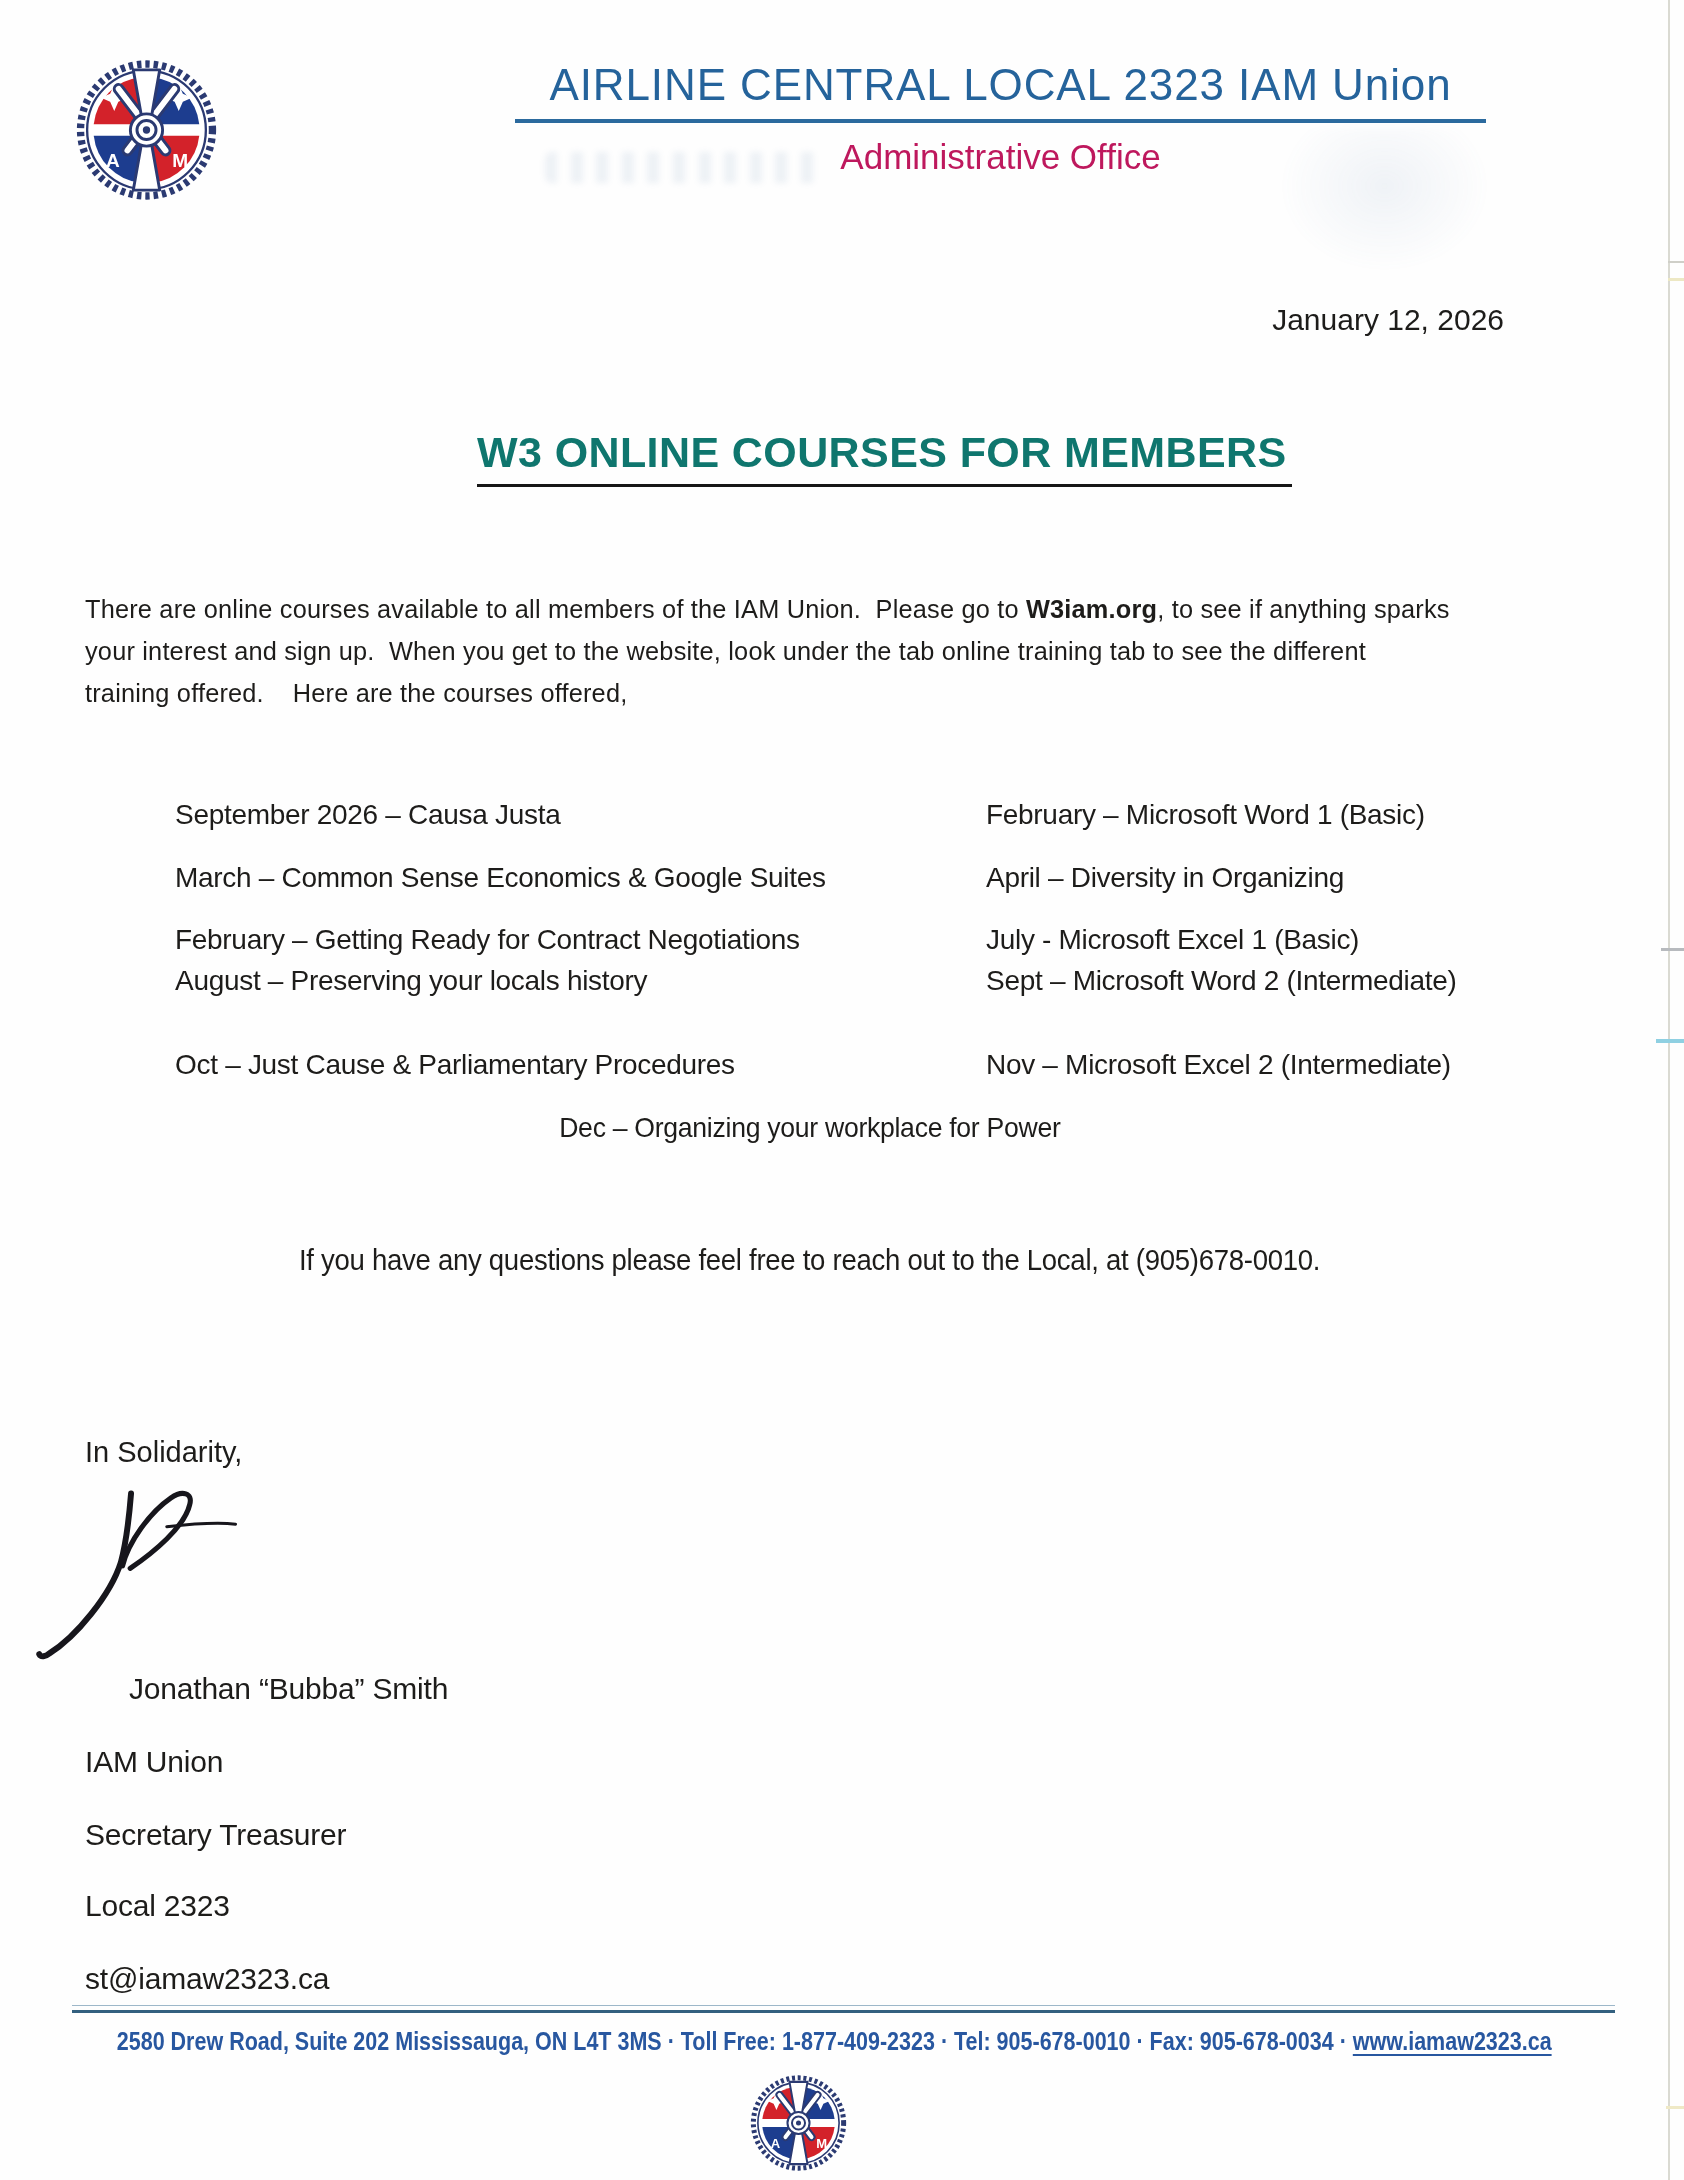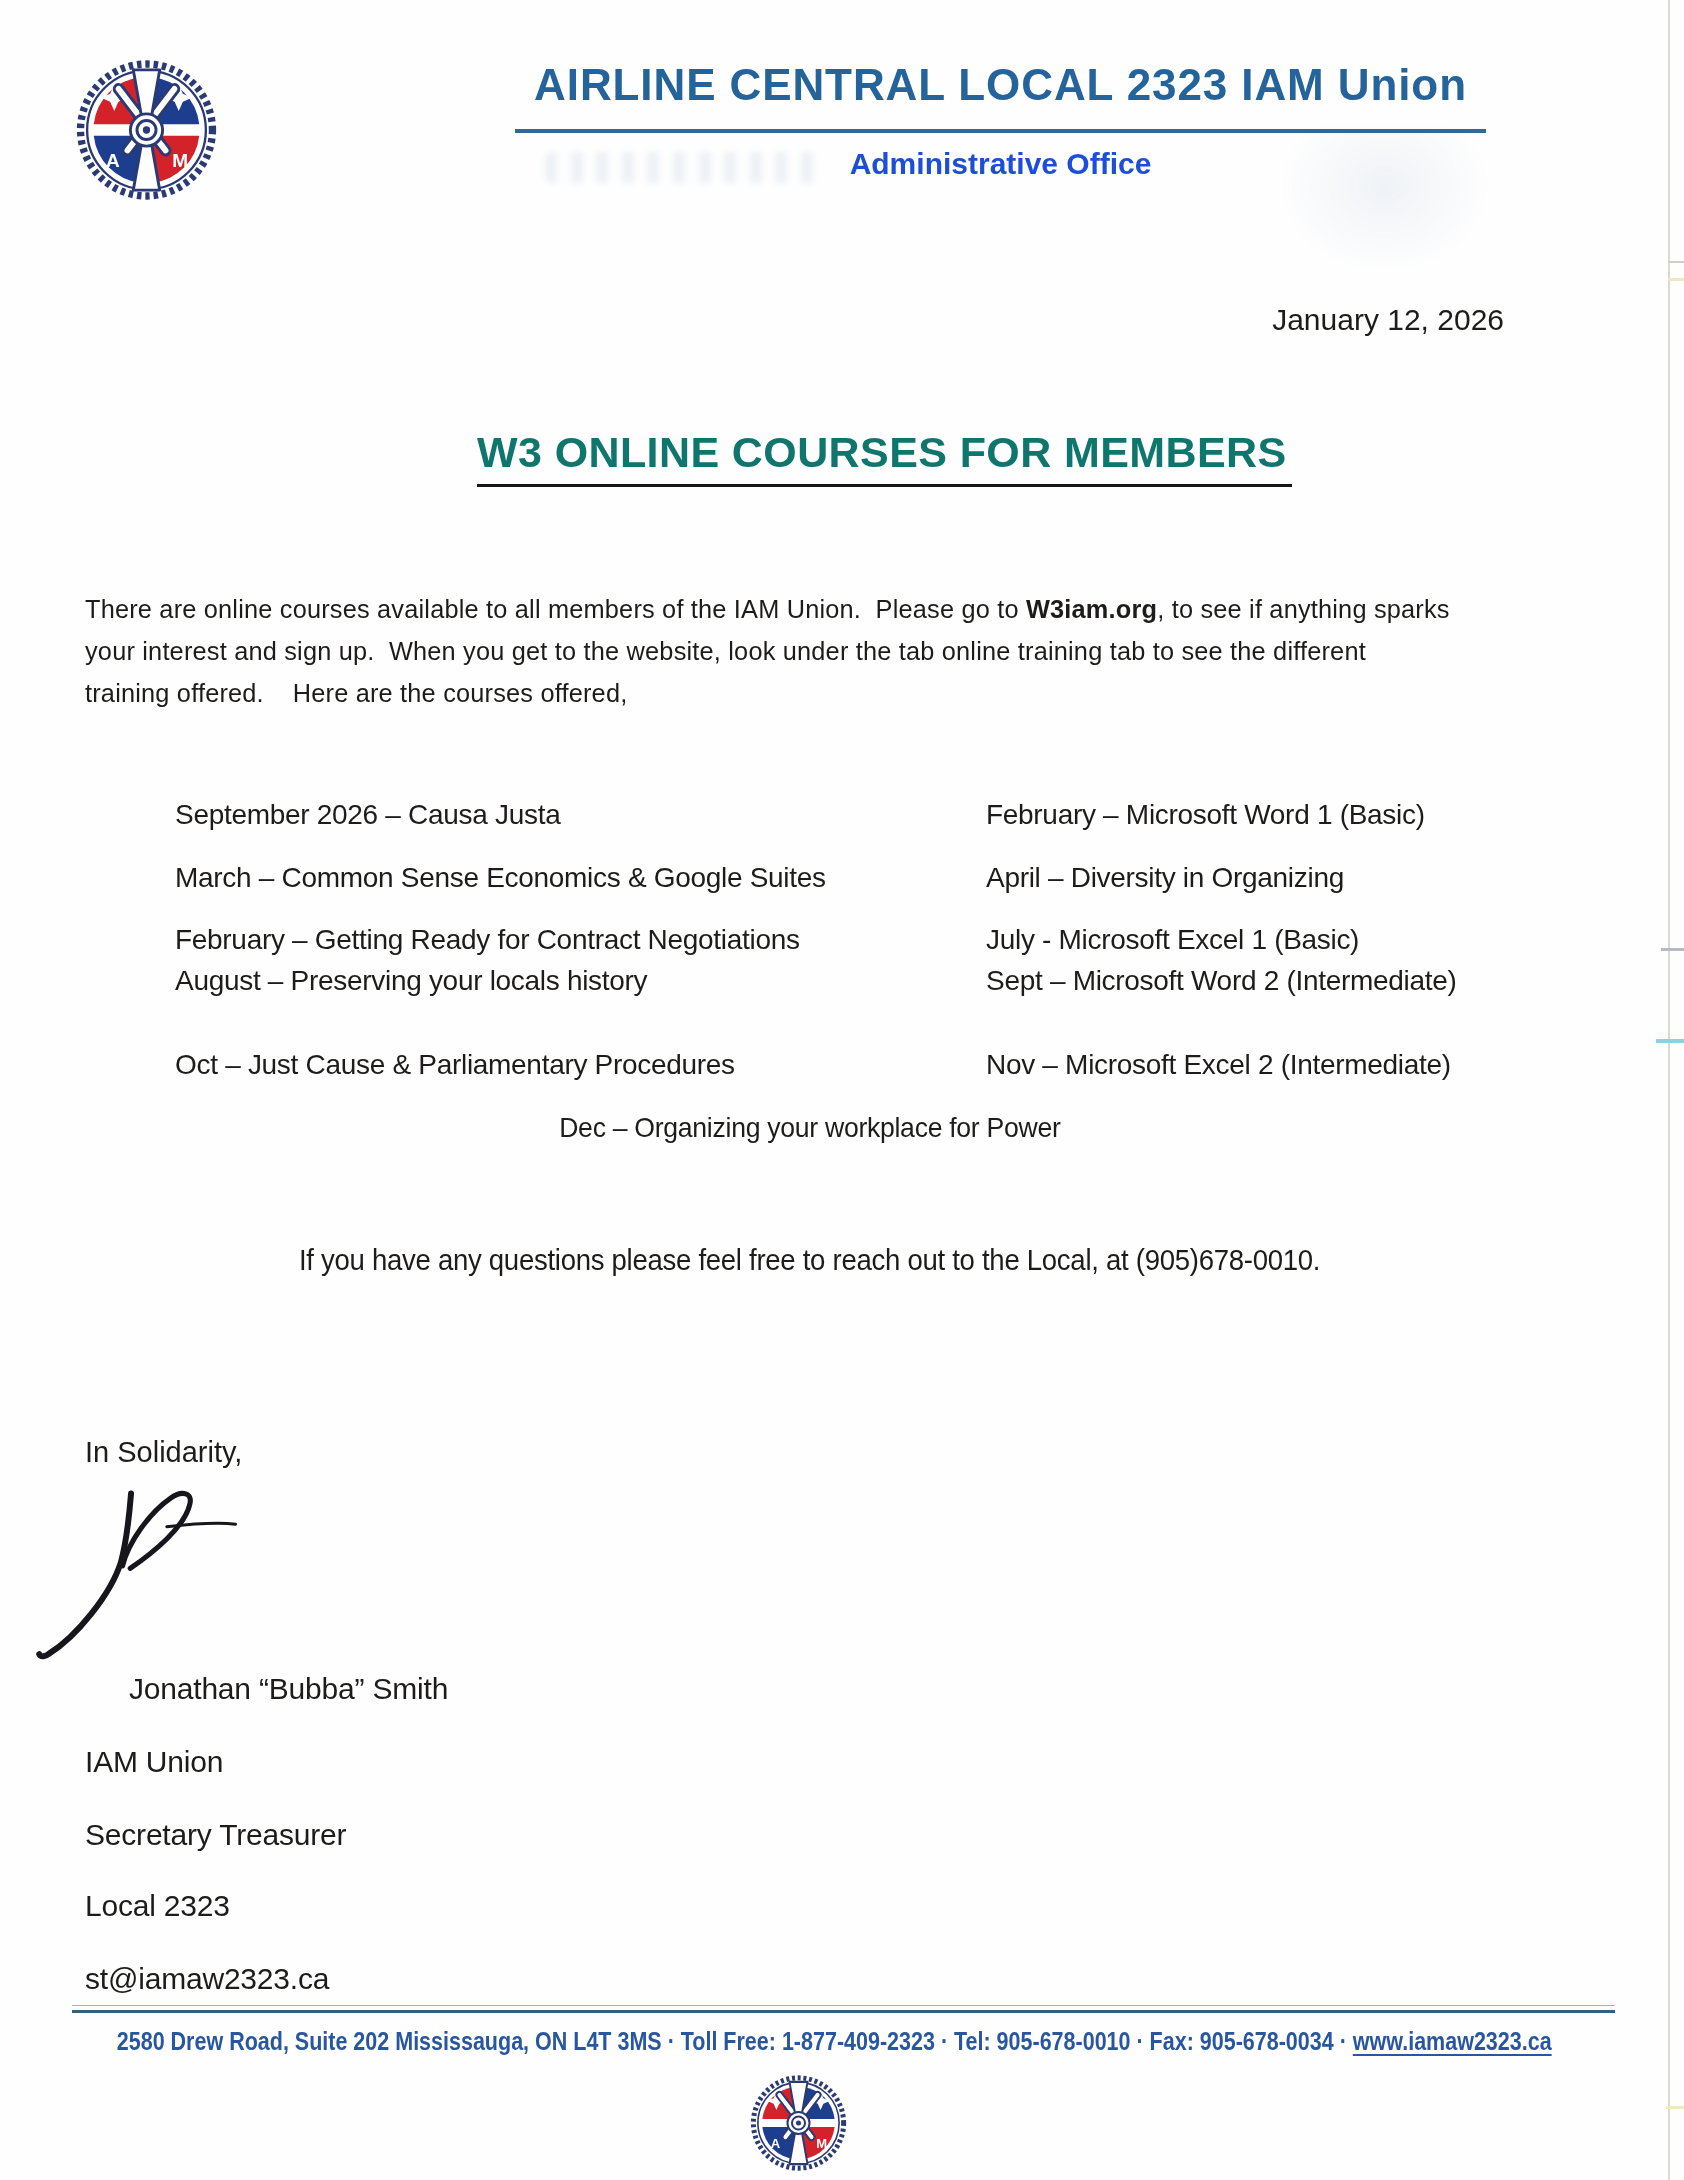--- a/index.html
+++ b/index.html
@@ -21,24 +21,24 @@
   .logo-union{
     margin-top:3.4px;margin-left:6.8px;
     font-size:25.6px;font-weight:bold;color:#1c539b;letter-spacing:18px;line-height:1;
   }
   .logo-local{
     margin-top:6px;margin-left:3.4px;
     font-size:32px;font-weight:bold;color:#161616;letter-spacing:0.9px;line-height:1;
   }
   .header-main{position:absolute;left:515px;top:60px;width:971px;text-align:center;}
   .header-title{
-    display:block;font-size:44px;font-weight:bold;color:#25639b;letter-spacing:0.9px;
-    padding-bottom:19px;border-bottom:4.3px solid #2b6a9e;white-space:nowrap;
+    display:block;font-size:44px;font-weight:normal;color:#25639b;letter-spacing:0.9px;
+    padding-bottom:9px;border-bottom:4.3px solid #2b6a9e;white-space:nowrap;
   }
-  .header-subtitle{display:block;margin-top:13.6px;font-size:30px;font-weight:bold;color:#1d4ed8;}
+  .header-subtitle{display:block;margin-top:13.6px;font-size:35px;font-weight:normal;color:#be185d;}
   .scan-smudge{position:absolute;border-radius:6.8px;filter:blur(3.4px);}
   .smudge-1{left:545px;top:152px;width:281px;height:31px;
     background:repeating-linear-gradient(90deg,rgba(80,120,165,.28) 0 12px,rgba(255,255,255,0) 12px 25.6px);opacity:.35;}
   .smudge-2{left:1278px;top:128px;width:213px;height:145px;
     background:radial-gradient(ellipse at 50% 40%,rgba(90,125,170,.18),rgba(255,255,255,0) 70%);opacity:.5;}
   
   .date-line{position:absolute;top:303px;right:181px;font-size:30px;white-space:pre;margin-left:40px;}
   .doc-title{
     position:absolute;left:477px;top:428px;
     font-size:43px;font-weight:bold;letter-spacing:0.4px;color:#0f766e;

